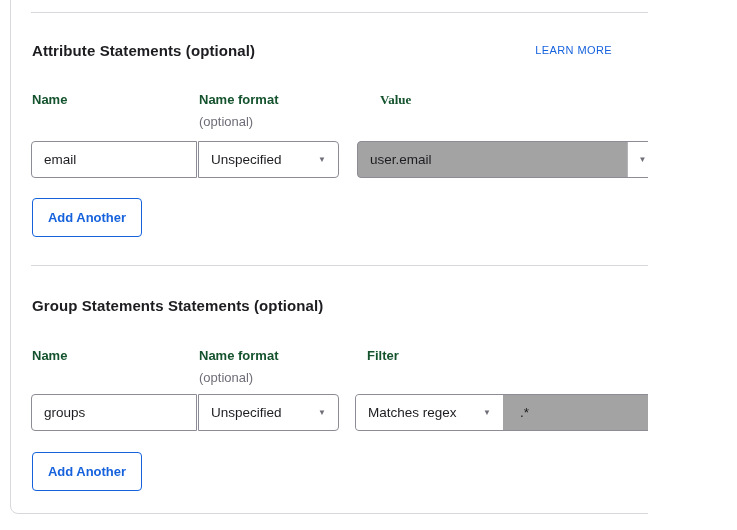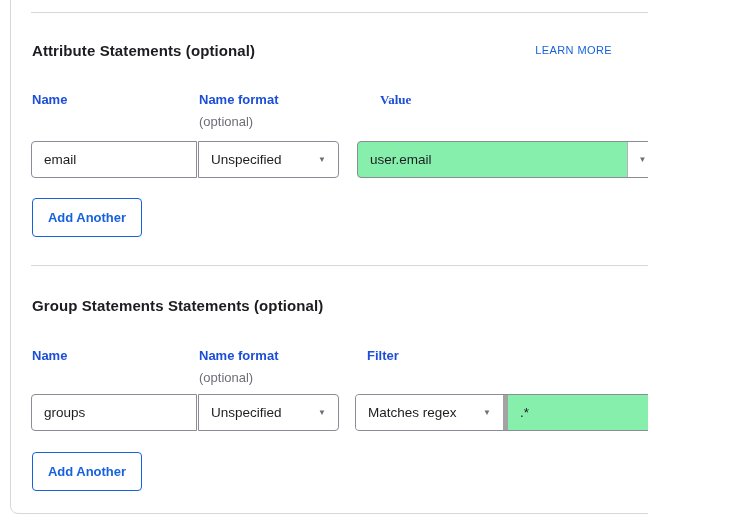--- a/index.html
+++ b/index.html
@@ -18,42 +18,42 @@
   }
   .section-title {
     position:absolute; left:32px; font-size:15px; font-weight:700;
     color:#1d1d21; letter-spacing:0.1px;
   }
   .learn-more {
     position:absolute; right:36px; top:44px; font-size:11px; font-weight:500;
     color:#1662dd; letter-spacing:0.4px; text-decoration:none; cursor:pointer;
   }
   .col-label {
-    position:absolute; font-size:13px; font-weight:700; color:#1d4ed8;
+    position:absolute; font-size:13px; font-weight:700; color:#14532d;
   }
   .col-hint {
     position:absolute; font-size:13px; font-weight:400; color:#6e6e78;
   }
   .text-input {
     position:absolute; height:37px; border:1px solid #8c8c96; background:#fff;
     font-family:"Liberation Sans", sans-serif; font-size:13.5px; color:#1d1d21;
     padding:0 12px; outline:none;
   }
   .rad-left  { border-radius:4px 0 0 4px; }
   .rad-right { border-radius:0 4px 4px 0; }
   .dropdown {
     position:absolute; height:37px; border:1px solid #8c8c96; background:#fff;
     display:flex; align-items:center; justify-content:space-between;
     padding:0 12px; font-size:13.5px; color:#1d1d21; cursor:pointer;
   }
   .arrow {
     font-size:8px; color:#6e6e78; line-height:1; flex:0 0 auto; margin-left:8px;
   }
   .combo {
-    position:absolute; height:37px; border:1px solid #8c8c96; background:#86efac;
+    position:absolute; height:37px; border:1px solid #8c8c96; background:#a3a3a3;
     border-radius:4px; display:flex; align-items:stretch; overflow:hidden;
   }
   .combo input {
     flex:1 1 auto; min-width:0; border:none; outline:none; background:transparent;
     font-family:"Liberation Sans", sans-serif; font-size:13.5px; color:#1d1d21;
     padding:0 12px;
   }
   .combo .combo-btn {
     flex:0 0 30px; border-left:1px solid #b4b4ba; background:#fff;
     display:flex; align-items:center; justify-content:center; cursor:pointer;

